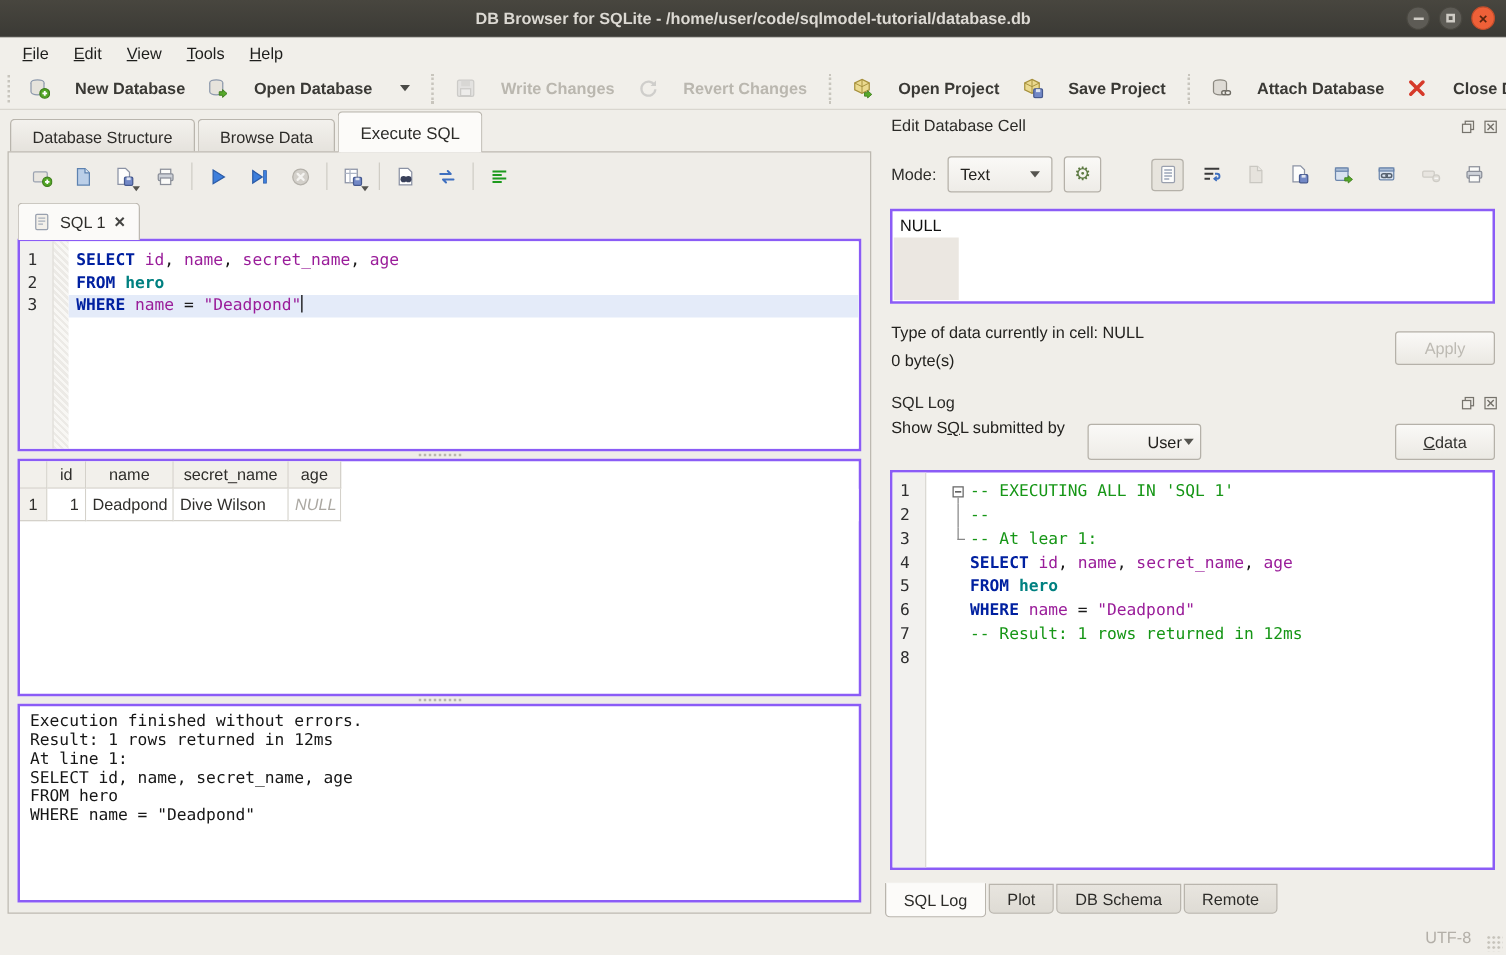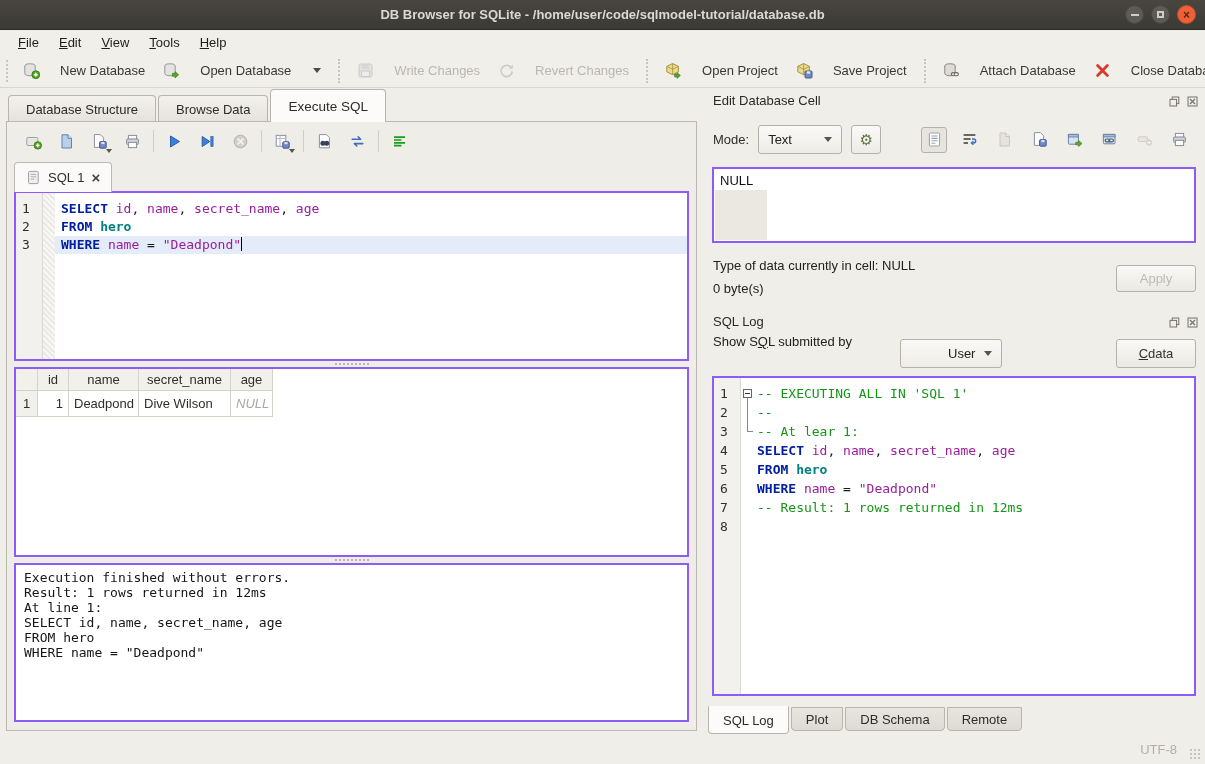--- a/index.html
+++ b/index.html
@@ -20,21 +20,21 @@
 
   
   .menubar{position:absolute;left:0;top:30px;right:0;height:24px;background:#f1efea;
     display:flex;align-items:center;padding-left:8px;}
   .mitem{padding:3px 10px;color:#1e1e1c;}
 
   
   .toolbar{position:absolute;left:0;top:54px;right:0;height:34px;background:#f1efea;
     border-bottom:1px solid #d9d6cf;display:flex;align-items:center;padding:0 4px;box-sizing:border-box;}
   .thandle{width:6px;height:22px;border-left:2px dotted #c8c5bd;margin:0 6px 0 2px;}
-  .tbtn{display:flex;align-items:center;gap:20px;padding:4px 9px;font-weight:normal;color:#3a3935;white-space:nowrap;}
+  .tbtn{display:flex;align-items:center;gap:20px;padding:4px 9px;font-weight:bold;color:#3a3935;white-space:nowrap;}
   .tbtn.disabled{color:#bab7af;}
   .tbtn.disabled svg{opacity:.5;filter:grayscale(1);}
   .tsep{width:1px;height:24px;border-left:2px dotted #c8c5bd;margin:0 8px;}
   .dncaret{width:0;height:0;border-left:4px solid transparent;border-right:4px solid transparent;
     border-top:5px solid #4a4a46;margin-left:2px;}
 
   
   .maintabbar{position:absolute;left:0;top:88px;width:703px;height:34px;display:flex;align-items:flex-end;padding-left:8px;box-sizing:border-box;gap:2px;}
   .mtab{height:27px;display:flex;align-items:center;padding:0 17px;box-sizing:border-box;
     background:linear-gradient(#f3f1ed,#e5e2dc);border:1px solid #b9b5ad;border-bottom:none;
@@ -120,27 +120,27 @@
   .cellgut{position:absolute;left:1px;top:21px;bottom:1px;width:52px;background:#ebe7e1;}
 
   .typeline{position:absolute;left:10px;top:170px;color:#23221f;}
   .sizeline{position:absolute;left:10px;top:193px;color:#23221f;}
   .btn{background:linear-gradient(#faf9f7,#ebe9e3);border:1px solid #b5b1a9;border-radius:3px;
     display:flex;align-items:center;justify-content:center;box-sizing:border-box;color:#33322f;}
   .applybtn{position:absolute;right:9px;top:177px;width:80px;height:27px;color:#bdbab3;}
   .clearbtn{position:absolute;right:9px;top:251px;width:80px;height:29px;}
 
   .showrow{position:absolute;left:10px;top:246px;color:#23221f;}
-  .usercombo{position:absolute;left:197px;top:251px;width:102px;padding-left:47px;}
+  .usercombo{position:absolute;left:167px;top:251px;width:91px;padding-left:47px;}
 
   .logbox{position:absolute;left:9px;right:9px;top:288px;height:320px;display:flex;overflow:hidden;}
   .log-gut{width:26px;flex:none;background:#f2f1ee;border-right:1px solid #dbd9d4;padding-top:6px;color:#2e2e2e;}
   .log-gut .gnum{height:19px;line-height:19px;}
   .log-code{flex:1;padding-top:6px;overflow:hidden;}
-  .logline{height:19px;line-height:19px;display:flex;white-space:pre;}
+  .logline{height:19px;line-height:19px;display:flex;white-space:pre;padding-left:19px;}
   .foldcol{width:16px;flex:none;position:relative;}
   .fbox{position:absolute;left:2px;top:5px;width:9px;height:9px;border:1px solid #666;background:#fff;box-sizing:border-box;}
   .fbox::after{content:"";position:absolute;left:1px;right:1px;top:3px;height:1px;background:#333;}
   .fdown{position:absolute;left:6px;top:14px;bottom:0;width:1px;background:#888;}
   .ffull{position:absolute;left:6px;top:0;bottom:0;width:1px;background:#888;}
   .fcv{position:absolute;left:6px;top:0;height:10px;width:1px;background:#888;}
   .fch{position:absolute;left:6px;top:9px;width:6px;height:1px;background:#888;}
 
   .docktabs{position:absolute;left:5px;bottom:1px;display:flex;align-items:flex-start;gap:2px;}
   .dtab{height:24px;display:flex;align-items:center;padding:0 14px;background:linear-gradient(#e8e5df,#dedbd4);

